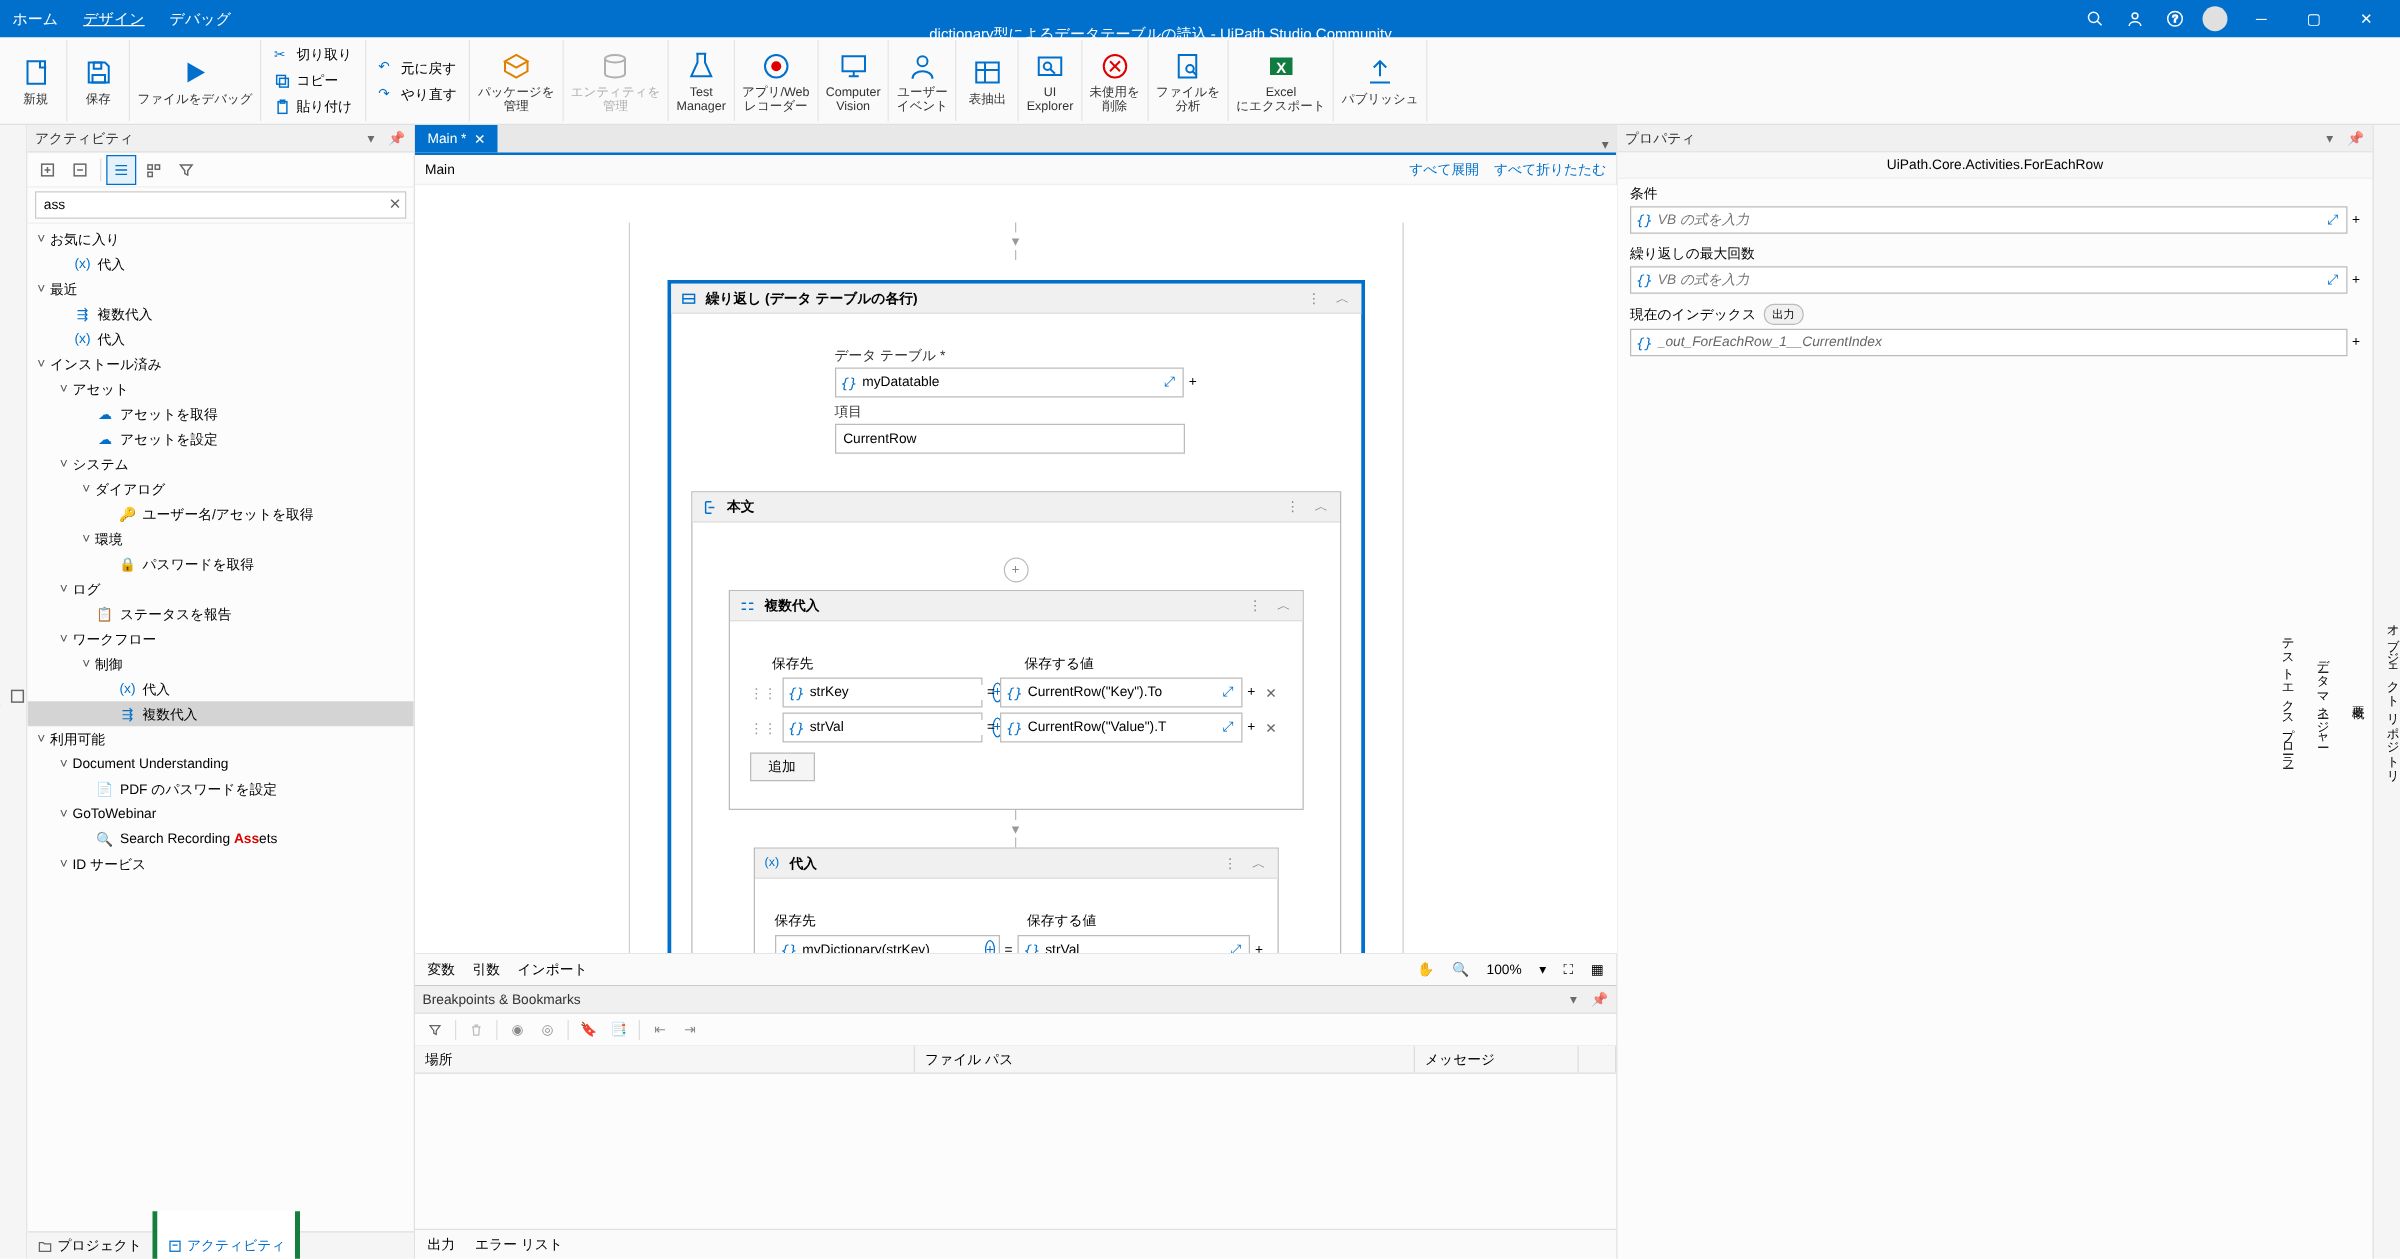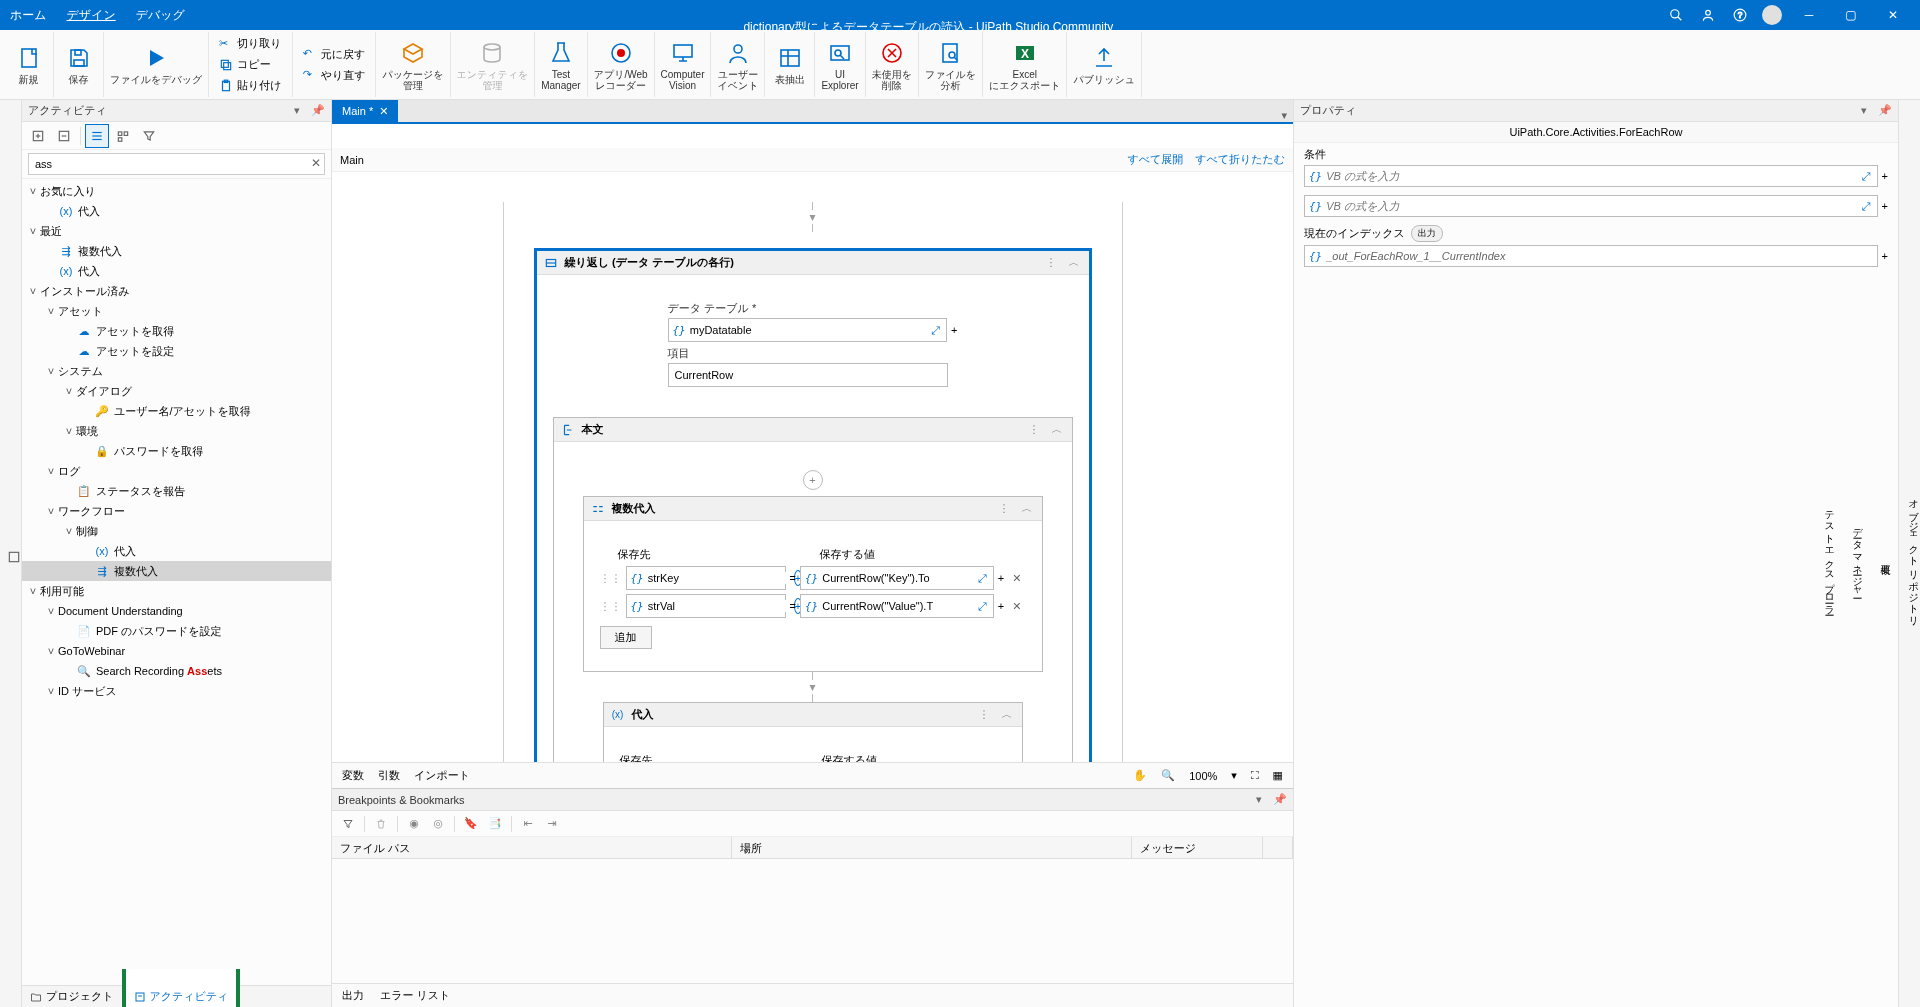--- a/index.html
+++ b/index.html
@@ -51,21 +51,21 @@
 .panel-tabs { height:22px; border-top:1px solid #e0e0e0; display:flex; align-items:center; font-size:11px; background:#f5f5f5; }
 .panel-tab { padding: 20px 8px; display:flex; align-items:center; gap:4px; border-right:4px solid #15803d; cursor:pointer; }
 .panel-tab.active { background:#fff; color:#0070cc; }
 
 
 .designer { flex:1; display:flex; flex-direction:column; min-width:0; }
 .doc-tabs { height:24px; background:#e8e8e8; display:flex; align-items:flex-end; border-bottom:2px solid #0070cc; }
 .doc-tab { height:22px; background:#0070cc; color:#fff; display:flex; align-items:center; padding:0 10px; font-size:11px; gap:6px; cursor:pointer; }
 .doc-tab .close { cursor:pointer; }
 .doc-tabs .arrow { margin-left:auto; padding:0 6px; cursor:pointer; color:#666; }
-.breadcrumb-bar { height:24px; display:flex; align-items:center; padding: 0 8px; border-bottom:1px solid #eee; font-size:11px; background:#fafafa;margin-top:24px; }
+.breadcrumb-bar { height:24px; display:flex; align-items:center; padding: 0 8px; border-bottom:1px solid #eee; font-size:11px; background:#fafafa; }
 .breadcrumb-bar .spacer { flex:1; }
 .breadcrumb-bar a { color:#0070cc; cursor:pointer; margin-left:12px; }
 
 .canvas { flex:1; background:#fff; overflow:auto; position:relative; padding: 30px 40px; }
 .canvas-inner { width: 620px; margin: 0 auto; border-left:1px solid #d0d0d0; border-right:1px solid #d0d0d0; padding: 0 30px 30px 30px; min-height:400px; }
 
 .flow-arrow { height:30px; display:flex; align-items:center; justify-content:center; color:#999; position:relative; }
 .flow-arrow::before { content:''; position:absolute; width:1px; height:100%; background:#bbb; }
 .flow-arrow span { background:#fff; position:relative; font-size:12px; }
 
@@ -736,22 +736,22 @@
         <div class="bpt-btn">◉</div>
         <div class="bpt-btn">◎</div>
         <div class="sep"></div>
         <div class="bpt-btn">🔖</div>
         <div class="bpt-btn">📑</div>
         <div class="sep"></div>
         <div class="bpt-btn">⇤</div>
         <div class="bpt-btn">⇥</div>
       </div>
       <div class="bp-table-hdr">
+        <div style="width:400px">場所</div>
         <div style="width:400px">ファイル パス</div>
-        <div style="width:400px">場所</div>
         <div style="flex:1">メッセージ</div>
         <div style="width:30px"></div>
       </div>
       <div style="flex:1"></div>
     </div>
 
     <div class="status-tabs">
       <span>出力</span>
       <span>エラー リスト</span>
     </div>
@@ -771,20 +771,21 @@
       <div class="prop-input">
         <div class="expr-box">
             <span class="fx">{}</span>
             <input style="font-style: italic; color: rgb(153, 153, 153);" placeholder="VB の式を入力">
             <span class="eb-btn">⤢</span>
           </div>
         <div class="plus">+</div>
       </div>
     </div>
     <div class="prop-row">
+      <div class="prop-label">繰り返しの最大回数</div>
       <div class="prop-input">
         <div class="expr-box">
             <span class="fx">{}</span>
             <input style="font-style: italic; color: rgb(153, 153, 153);" placeholder="VB の式を入力">
             <span class="eb-btn">⤢</span>
           </div>
         <div class="plus">+</div>
       </div>
     </div>
     <div class="prop-row">

